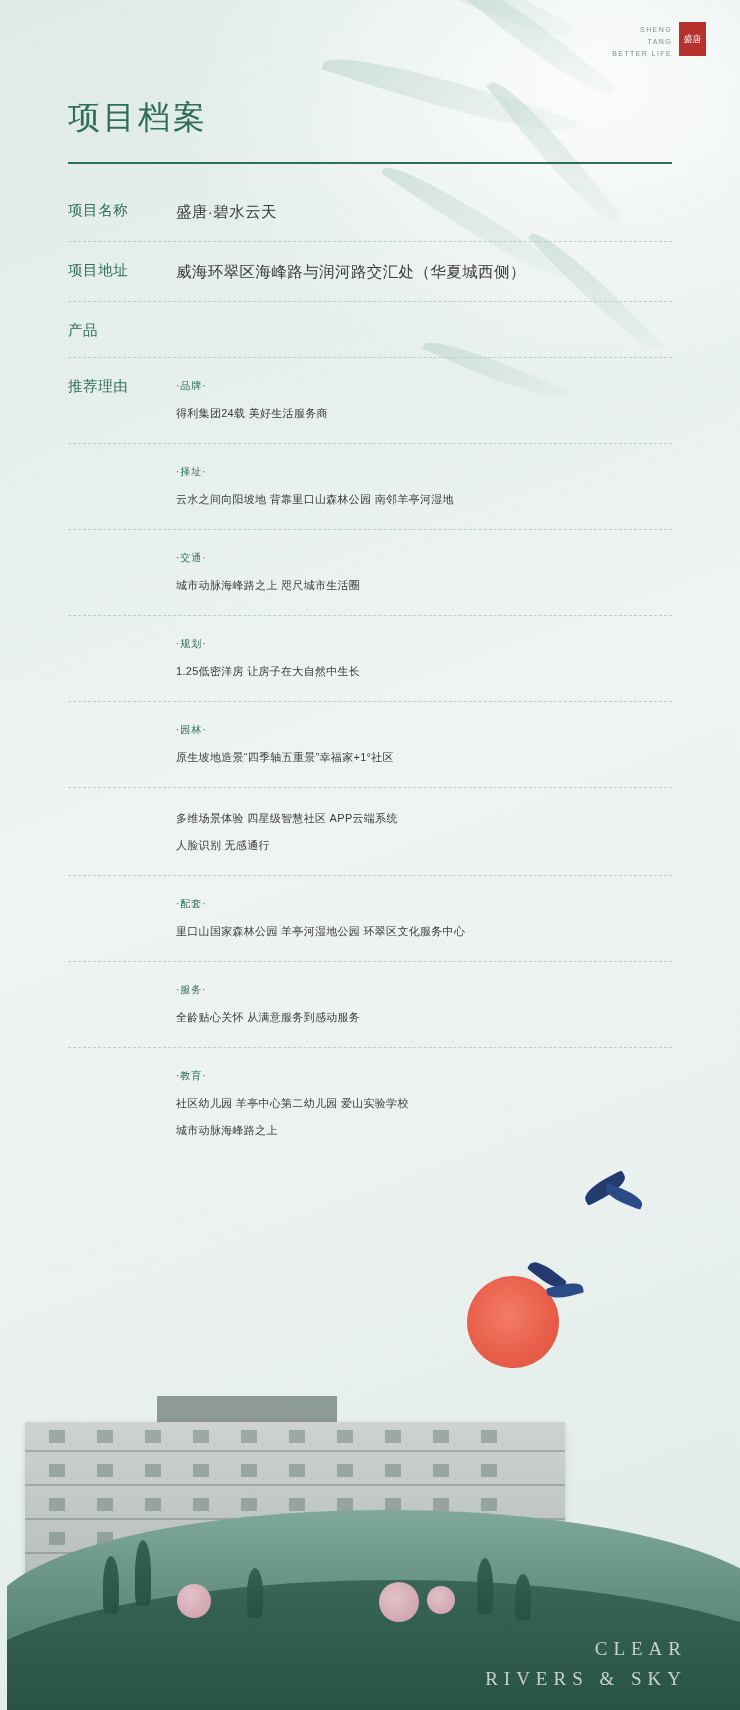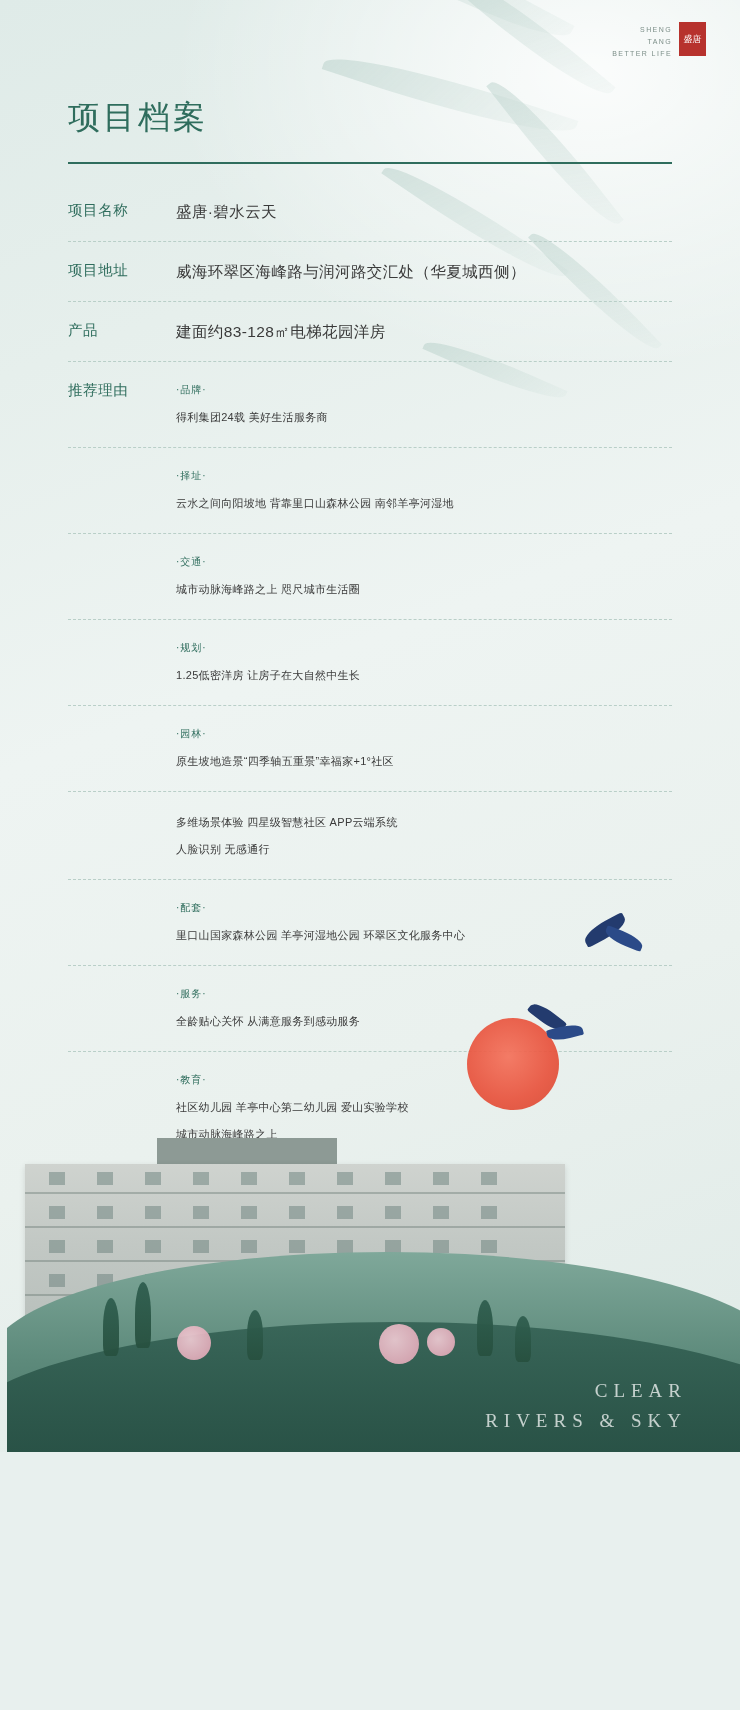--- a/index.html
+++ b/index.html
@@ -10,21 +10,21 @@
     width: 740px;
     height: 1710px;
     font-family: "Liberation Sans", "DejaVu Sans", sans-serif;
     background: #e8f0ee;
     overflow: hidden;
   }
 
   #poster {
     position: relative;
     width: 740px;
-    height: 1452px;
+    height: 1710px;
     background:
       radial-gradient(ellipse 700px 500px at 80% 5%, rgba(255,255,255,0.85) 0%, rgba(255,255,255,0) 60%),
       linear-gradient(160deg, #dfebe8 0%, #e6efec 22%, #eef4f2 45%, #eaf1ee 70%, #dfeae7 100%);
     overflow: hidden;
     text-decoration: underline;
   }
 
   
   .leaves {
     position: absolute;
@@ -338,21 +338,20 @@
       <div class="row-value">盛唐·碧水云天</div>
     </div>
 
     <div class="row">
       <div class="row-label">项目地址</div>
       <div class="row-value">威海环翠区海峰路与润河路交汇处（华夏城西侧）</div>
     </div>
 
     <div class="row">
       <div class="row-label">产品</div>
-      <div class="row-value">建面约83-128㎡电梯花园洋房</div>
     </div>
 
 
     <div class="row">
       <div class="row-label">推荐理由</div>
       <div class="row-value">
         <div class="reason-head">·品牌·</div>
         <div class="reason-body line">得利集团24载  美好生活服务商</div>
       </div>
     </div>

